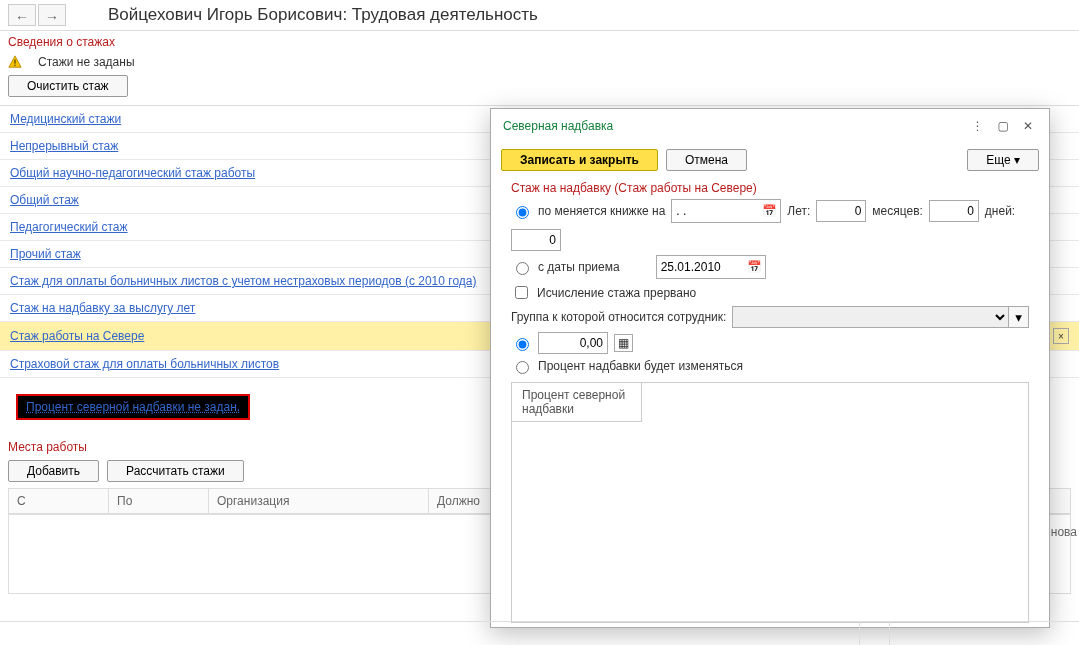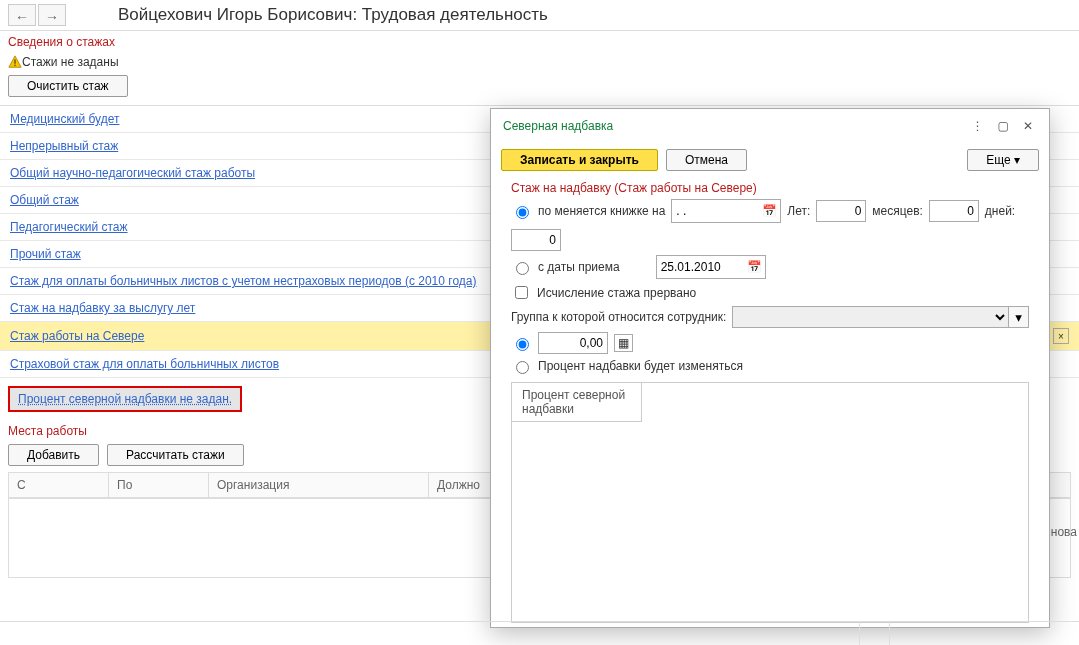--- a/index.html
+++ b/index.html
@@ -1,31 +1,31 @@
 <!DOCTYPE html>
 <html><head>
 <meta charset="utf-8">
 <style>
 * { box-sizing: border-box; }
 body { margin: 0; padding: 0; font-family: Arial, sans-serif; font-size: 12px; background: #fff; color: #333; }
 .topbar { display: flex; align-items: center; padding: 4px 8px; border-bottom: 1px solid #ddd; }
 .navbtn { width: 28px; height: 22px; border: 1px solid #ccc; background: #f7f7f7; display: flex; align-items: center; justify-content: center; margin-right: 2px; cursor: pointer; font-size: 14px; color: #666; }
-.title { font-size: 17px; margin-left: 50px; text-align: right; }
+.title { font-size: 17px; margin-left: 40px; text-align: right; }
 .section { padding: 4px 8px; }
 .link { color: #b91c1c; text-decoration: none; }
 .link-blue { color: #3366cc; }
-.warn { display: flex; align-items: center; gap: 0; padding: 2px 8px; text-align: right; }
+.warn { display: flex; align-items: center; gap: 16px; padding: 2px 8px; text-align: right; }
 .warn-icon { width: 14px; height: 14px; }
 .btn { border: 1px solid #999; background: #f7f7f7; padding: 3px 18px; cursor: pointer; font-size: 12px; border-radius: 2px; }
 .btn-y { background: #ffe04a; border-color: #b9a600; font-weight: bold; }
 .stage-list { border-top: 1px solid #ddd; margin-top: 4px; }
 .stage-row { padding: 6px 10px; border-bottom: 1px solid #e8e8e8; display: flex; align-items: center; justify-content: space-between; }
 .stage-row.selected { background: #fff1a5; }
 .clearbtn { width: 16px; height: 16px; border: 1px solid #aaa; display: inline-flex; align-items: center; justify-content: center; font-size: 10px; cursor: pointer; }
-.highlight { border: 2px solid #d00; padding: 4px 8px; display: inline-block; margin: 8px; background: #e5e5e5; }
+.highlight { border: 2px solid #d00; padding: 4px 8px; display: inline-block; margin: 16px; background: #000000; }
 .highlight a { text-decoration: underline dotted; }
 .places { padding: 4px 8px; }
 .places-actions { display: flex; gap: 8px; margin: 6px 0; }
 .tbl { width: 100%; border-collapse: collapse; }
 .tbl th { text-align: left; font-weight: normal; padding: 5px 8px; border: 1px solid #ddd; background: #fafafa; color: #666; }
 .tbl-body { height: 80px; border: 1px solid #ddd; background: #fff; }
 .dialog { position: absolute; left: 490px; top: 108px; width: 560px; height: 520px; background: #fff; border: 1px solid #aaa; box-shadow: 0 6px 24px rgba(0,0,0,0.25); display: flex; flex-direction: column; }
 .dlg-title { display: flex; align-items: center; justify-content: space-between; padding: 8px 12px; }
 .dlg-title-txt { font-size: 12px; color: #15803d; }
 .dlg-ctl { display: flex; gap: 6px; align-items: center; }
@@ -72,21 +72,21 @@
       <rect x="7.2" y="11" width="1.6" height="1.6" fill="#6b5000"></rect>
     </svg>
   <span>Стажи не заданы</span>
 </div>
 <div class="section">
   <button class="btn">Очистить стаж</button>
 </div>
 
 <div class="stage-list">
     <div class="stage-row">
-      <a href="#" class="link-blue">Медицинский будет</a>
+      <a href="#" class="link-blue">Медицинский стажи</a>
     </div>
     <div class="stage-row">
       <a href="#" class="link-blue">Непрерывный стаж</a>
     </div>
     <div class="stage-row">
       <a href="#" class="link-blue">Общий научно-педагогический стаж работы</a>
     </div>
     <div class="stage-row">
       <a href="#" class="link-blue">Общий стаж</a>
     </div>

